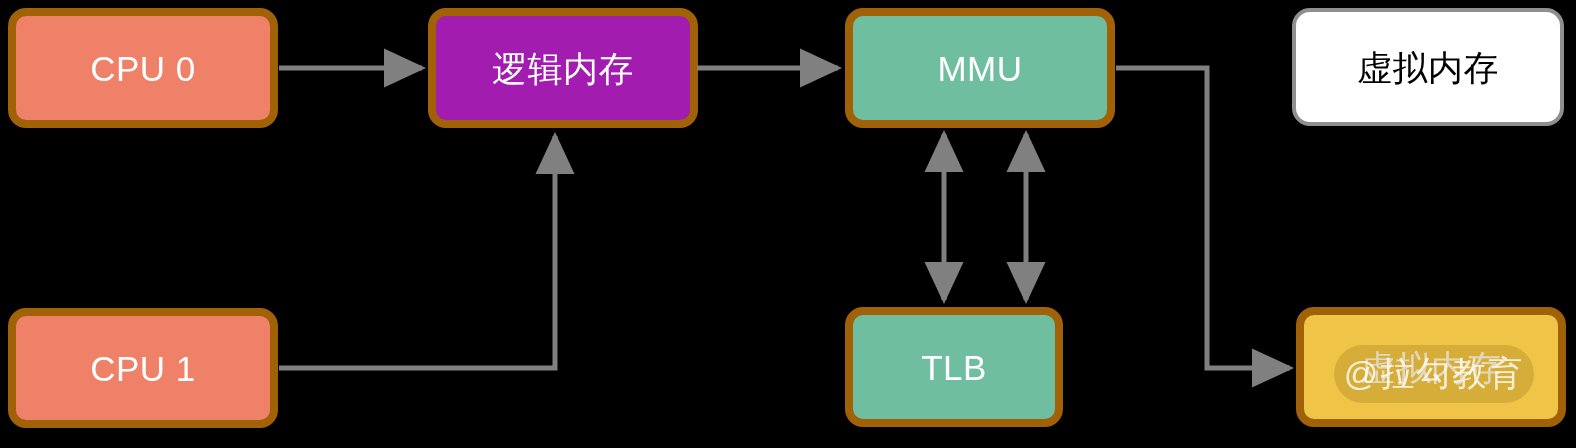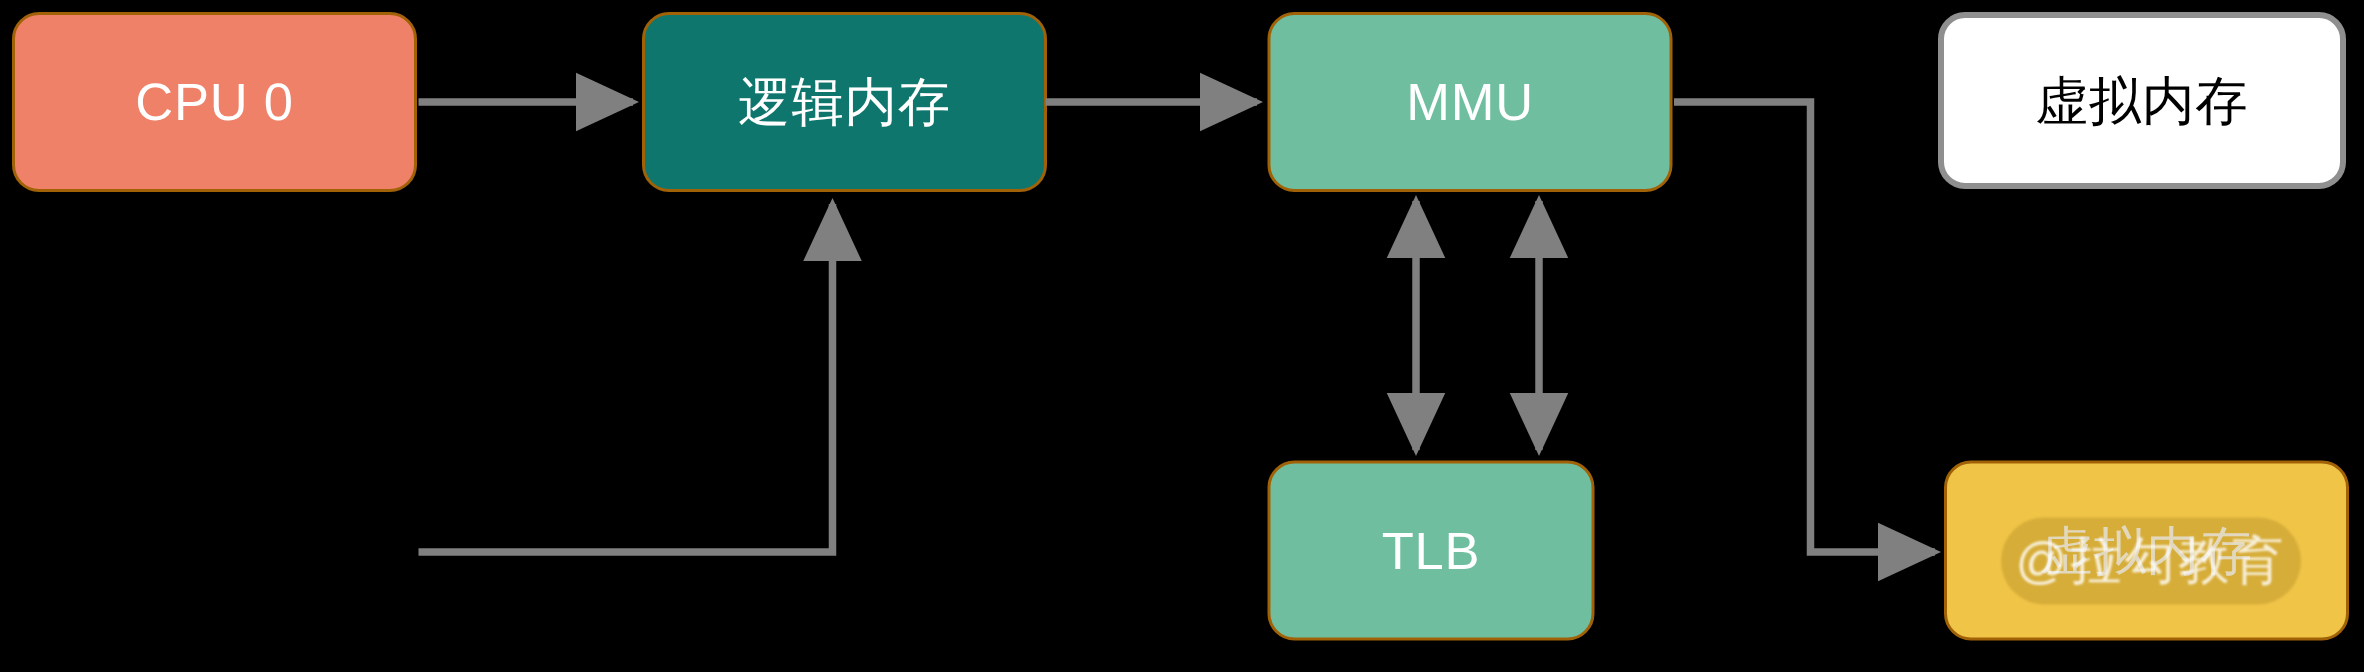--- a/index.html
+++ b/index.html
@@ -15,29 +15,29 @@
     overflow: hidden;
     font-family: "Liberation Sans", "DejaVu Sans", sans-serif;
   }
   .node {
     position: absolute;
     box-sizing: border-box;
     display: flex;
     align-items: center;
     justify-content: center;
     border-radius: 18px;
-    border: 2px solid #a16207;
+    border: 8px solid #a16207;
     color: #ffffff;
     font-size: 35px;
     font-weight: 400;
     letter-spacing: 0.5px;
     user-select: none;
   }
   .node.cpu      { background: #ee8167; }
-  .node.logical  { background: #0f766e; }
+  .node.logical  { background: #a21caf; }
   .node.green    { background: #6fbe9f; }
   .node.virtual  { background: #f0c447; }
   .node.physical {
     background: #ffffff;
     color: #000000;
     border: 4px solid #8f8f8f;
   }
   .node .label {
     position: relative;
     z-index: 2;
@@ -98,20 +98,23 @@
       <path d="M1026,300 L1026,134" marker-end="url(#ah)" marker-start="url(#ah-start)"></path>
 
       <path d="M1116,68 L1207,68 L1207,368 L1290,368" marker-end="url(#ah)"></path>
     </g>
   </svg>
 
   <div class="node cpu" style="left:8px;  top:8px;   width:270px; height:120px;">
     <span class="label">CPU 0</span>
   </div>
 
+  <div class="node cpu" style="left:8px;  top:308px; width:270px; height:120px;">
+    <span class="label">CPU 1</span>
+  </div>
 
   <div class="node logical" style="left:428px; top:8px; width:270px; height:120px;">
     <span class="label">逻辑内存</span>
   </div>
 
   <div class="node green" style="left:845px; top:8px; width:270px; height:120px;">
     <span class="label">MMU</span>
   </div>
 
   <div class="node green" style="left:845px; top:307px; width:218px; height:120px;">

